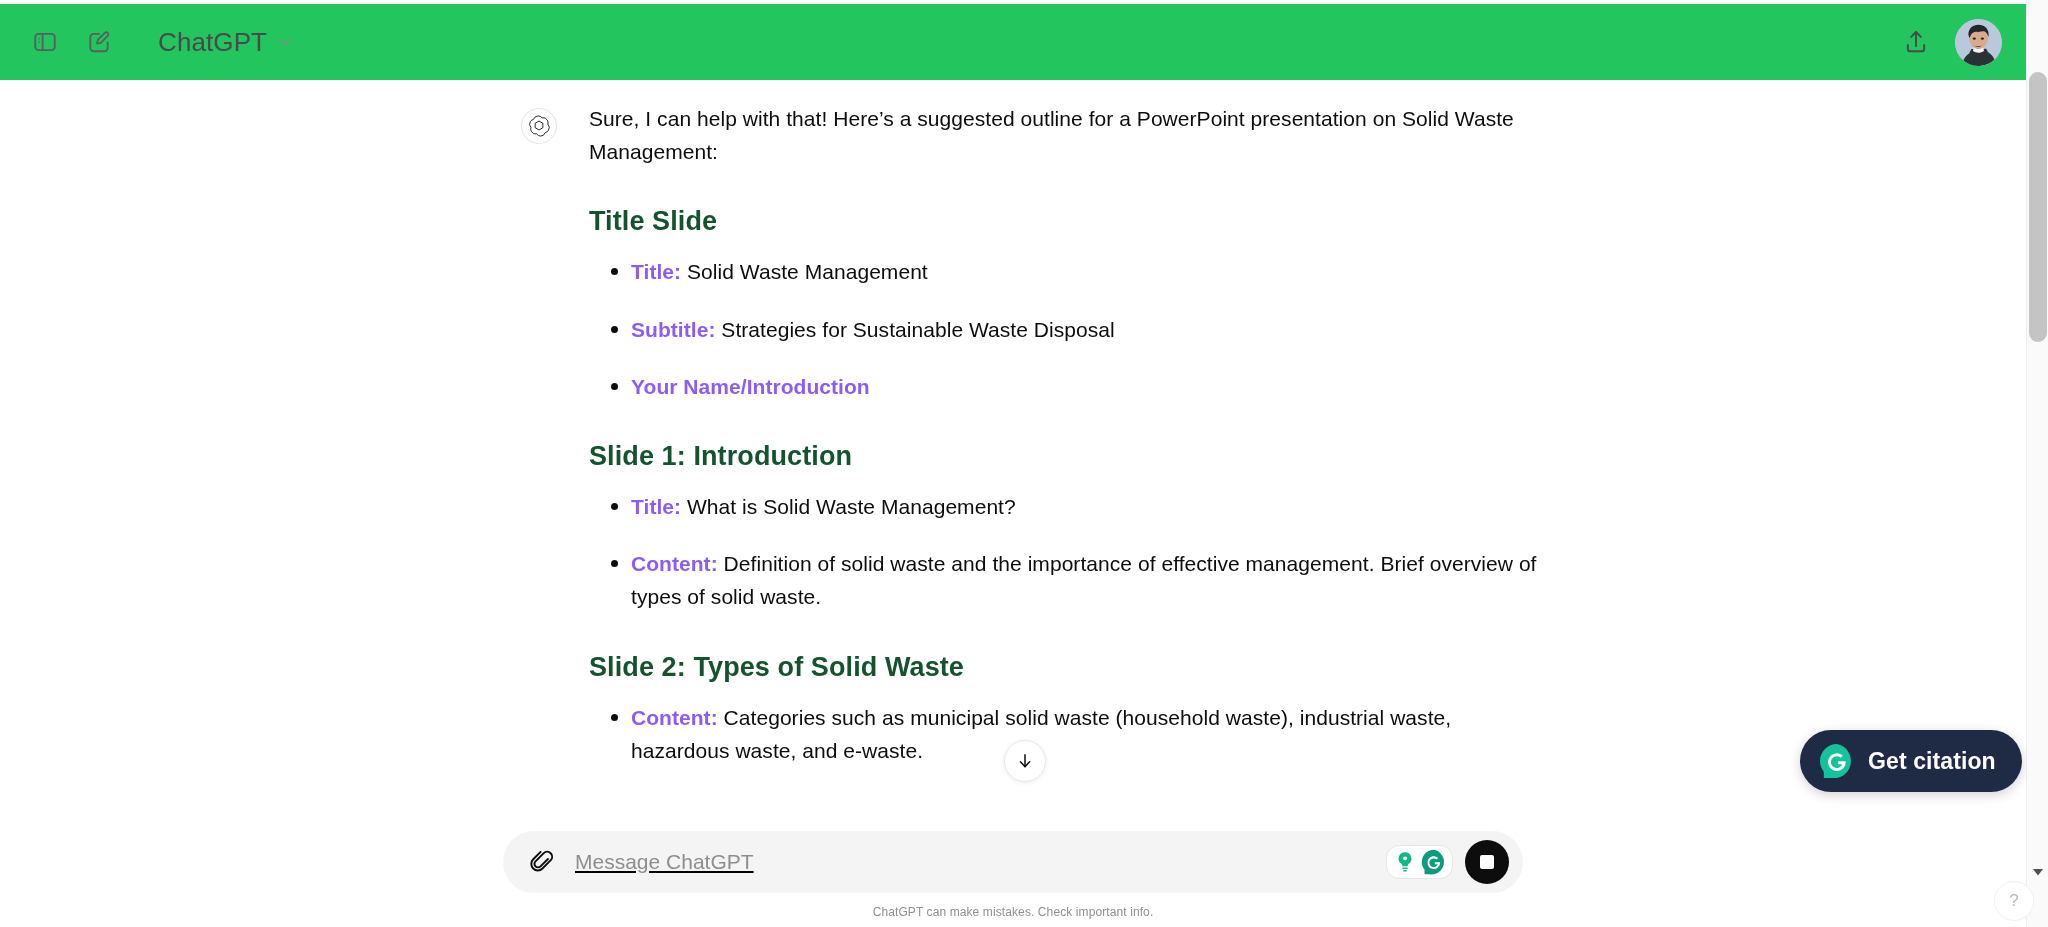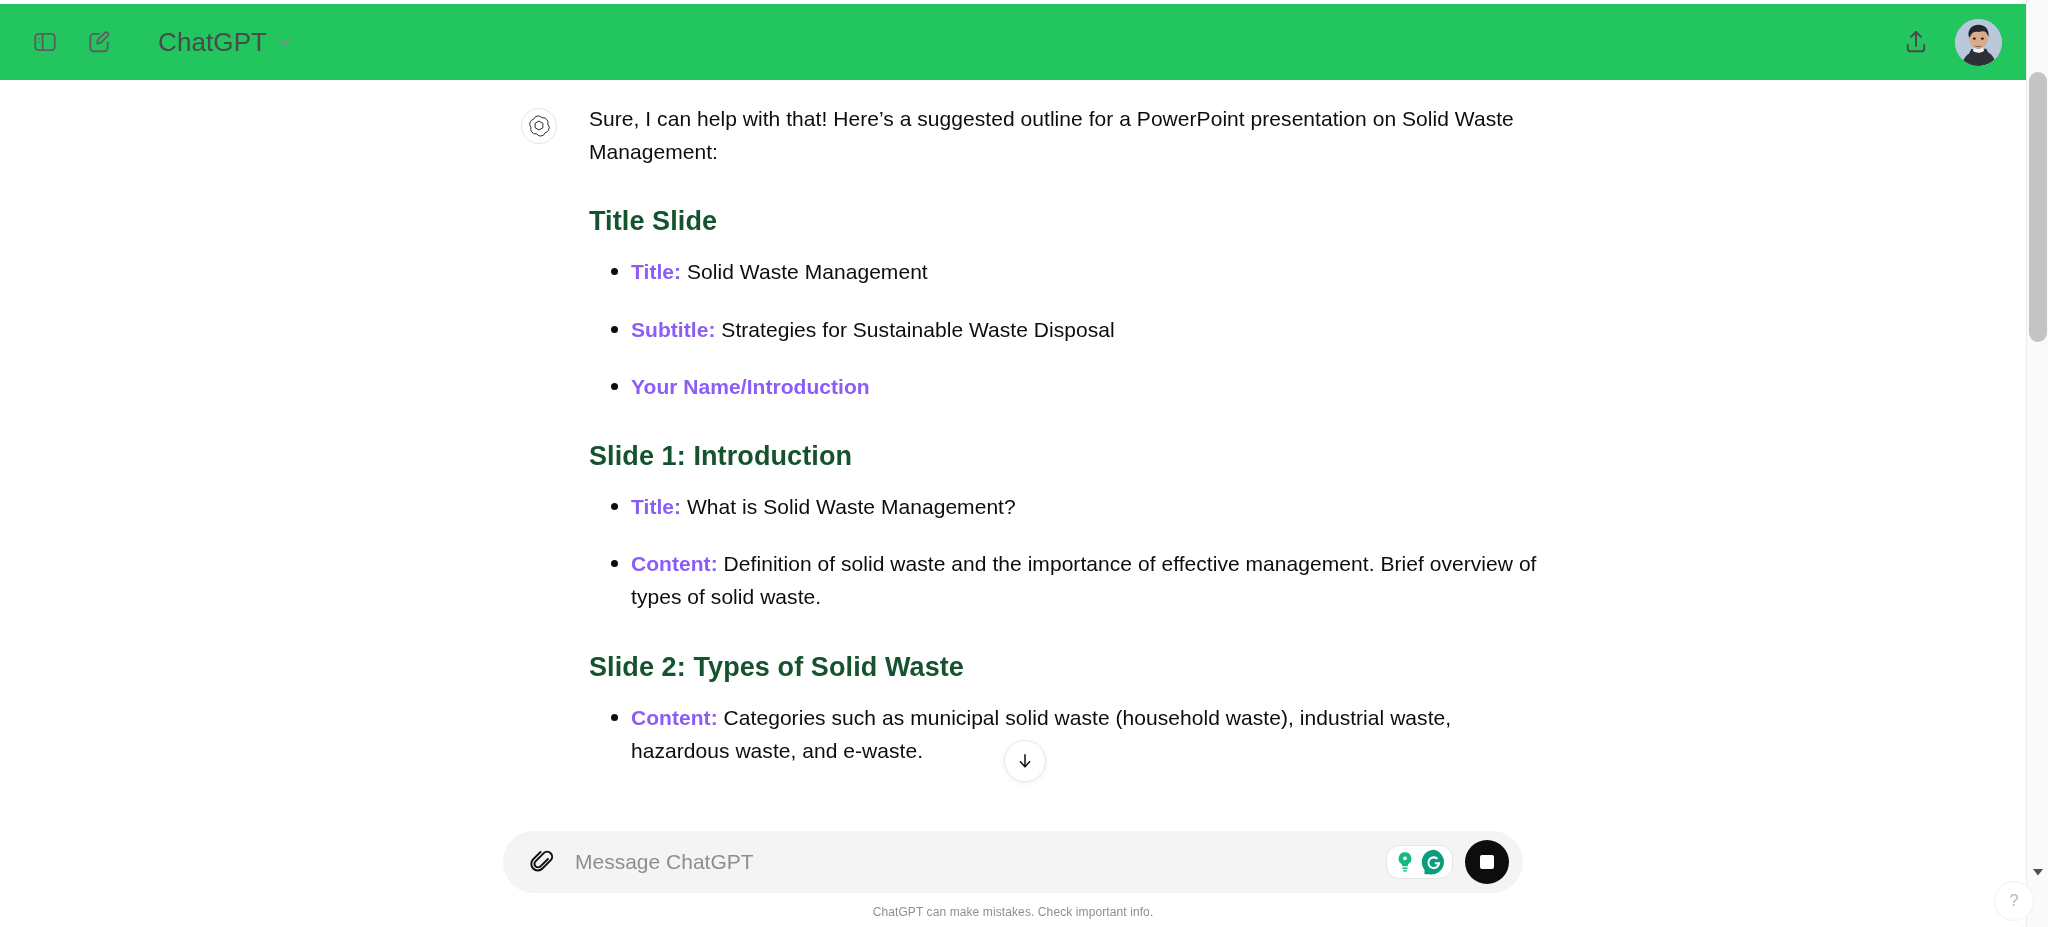--- a/index.html
+++ b/index.html
@@ -208,20 +208,21 @@
   .composer {
     position: relative;
     width: 1020px;
     margin: 0 auto;
     height: 62px;
     background: #f4f4f4;
     border-radius: 31px;
     display: flex;
     align-items: center;
     padding: 0 14px 0 20px;
+    text-decoration: underline;
   }
 
   .clip-btn {
     width: 38px;
     height: 38px;
     display: flex;
     align-items: center;
     justify-content: center;
     cursor: pointer;
     border-radius: 50%;
@@ -464,20 +465,27 @@
     </div>
   </div>
 
   <div class="scroll-down-btn">
     <svg width="20" height="20" viewBox="0 0 24 24" fill="none" stroke="#0d0d0d" stroke-width="1.8" stroke-linecap="round" stroke-linejoin="round">
       <line x1="12" y1="4.5" x2="12" y2="18.5"></line>
       <polyline points="6.5 13 12 18.8 17.5 13"></polyline>
     </svg>
   </div>
 
+  <div class="citation-fab">
+    <svg width="34" height="34" viewBox="0 0 34 34">
+      <path d="M17 0C7.6 0 0 7.6 0 17c0 4.1 1.4 7.8 3.8 10.7V34h6.3A17 17 0 1 0 17 0z" fill="#15c39a"></path>
+      <path d="M25.6 17.3h-7.4v2.9h4.1a5.9 5.9 0 1 1-1.6-6.5l2.1-2.1a8.8 8.8 0 1 0 2.9 6.6z" fill="#ffffff"></path>
+    </svg>
+    <span class="citation-label">Get citation</span>
+  </div>
 
   <div class="composer-region">
     <div class="composer">
 
       <div class="clip-btn">
         <svg width="26" height="26" viewBox="0 0 24 24" fill="none" stroke="#0d0d0d" stroke-width="1.8" stroke-linecap="round" stroke-linejoin="round">
           <path d="M17.5 9.2 10.6 16a3.2 3.2 0 0 1-4.6-4.6l7.6-7.6a4.6 4.6 0 0 1 6.5 6.5l-7.7 7.7a6 6 0 0 1-8.5-8.5l6.8-6.8"></path>
         </svg>
       </div>
 

